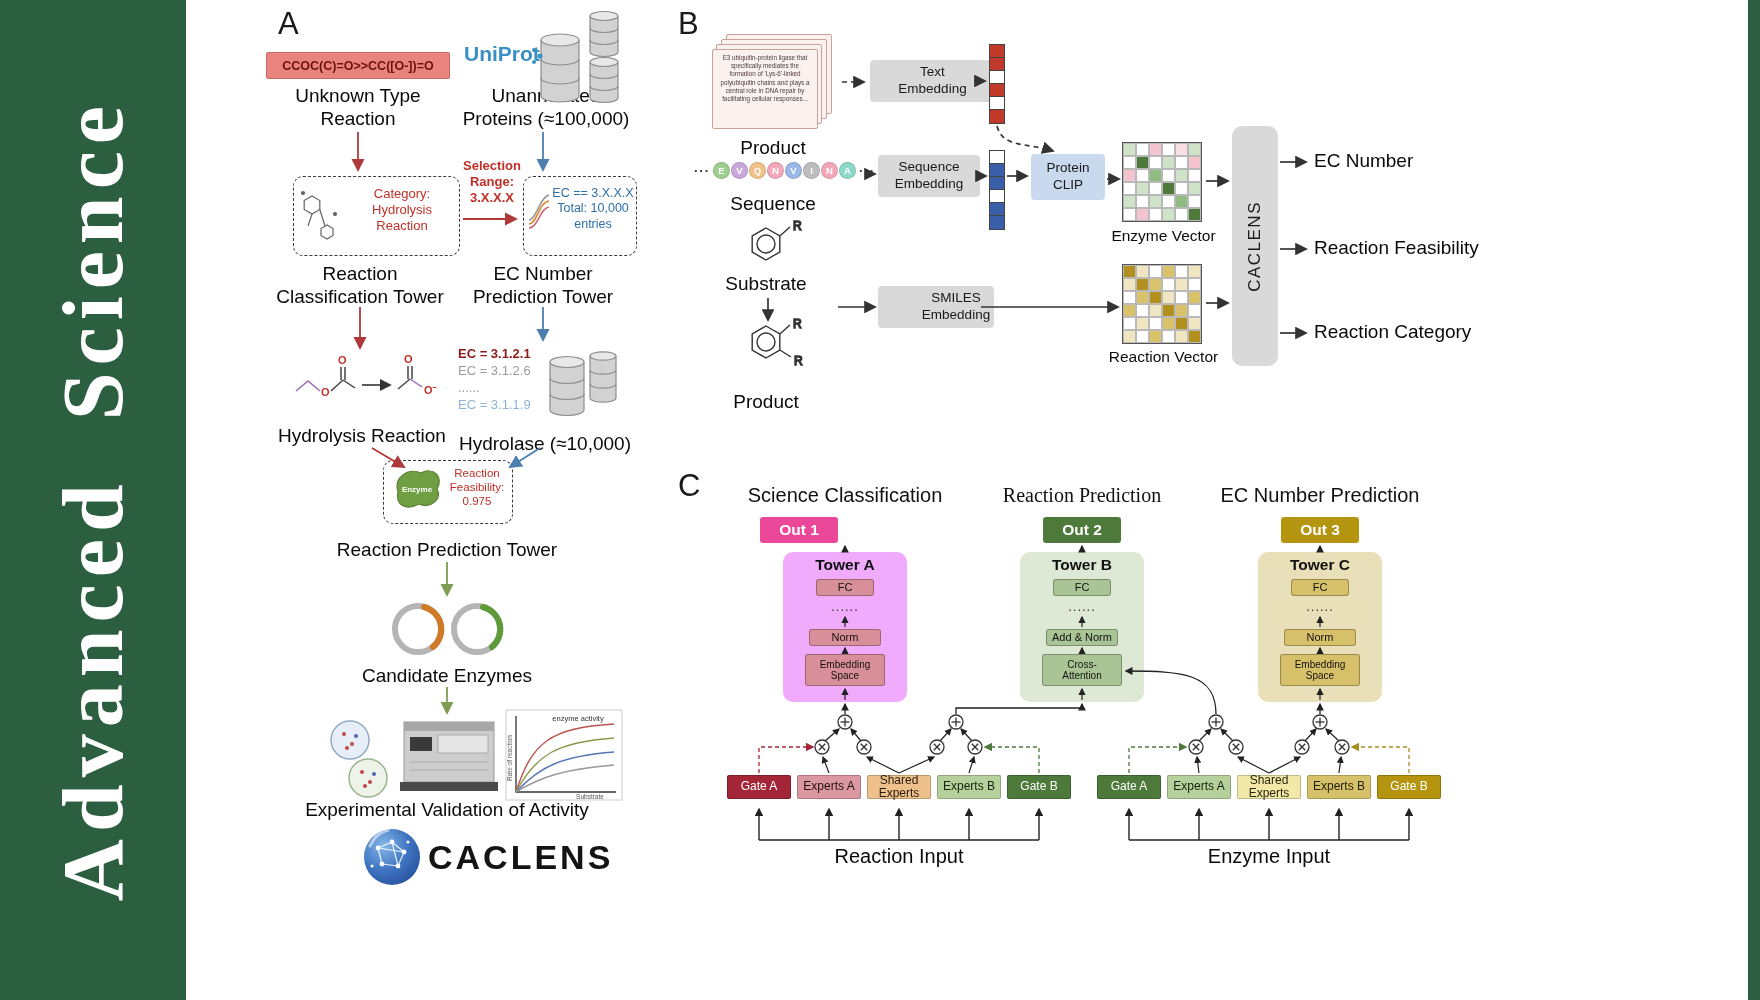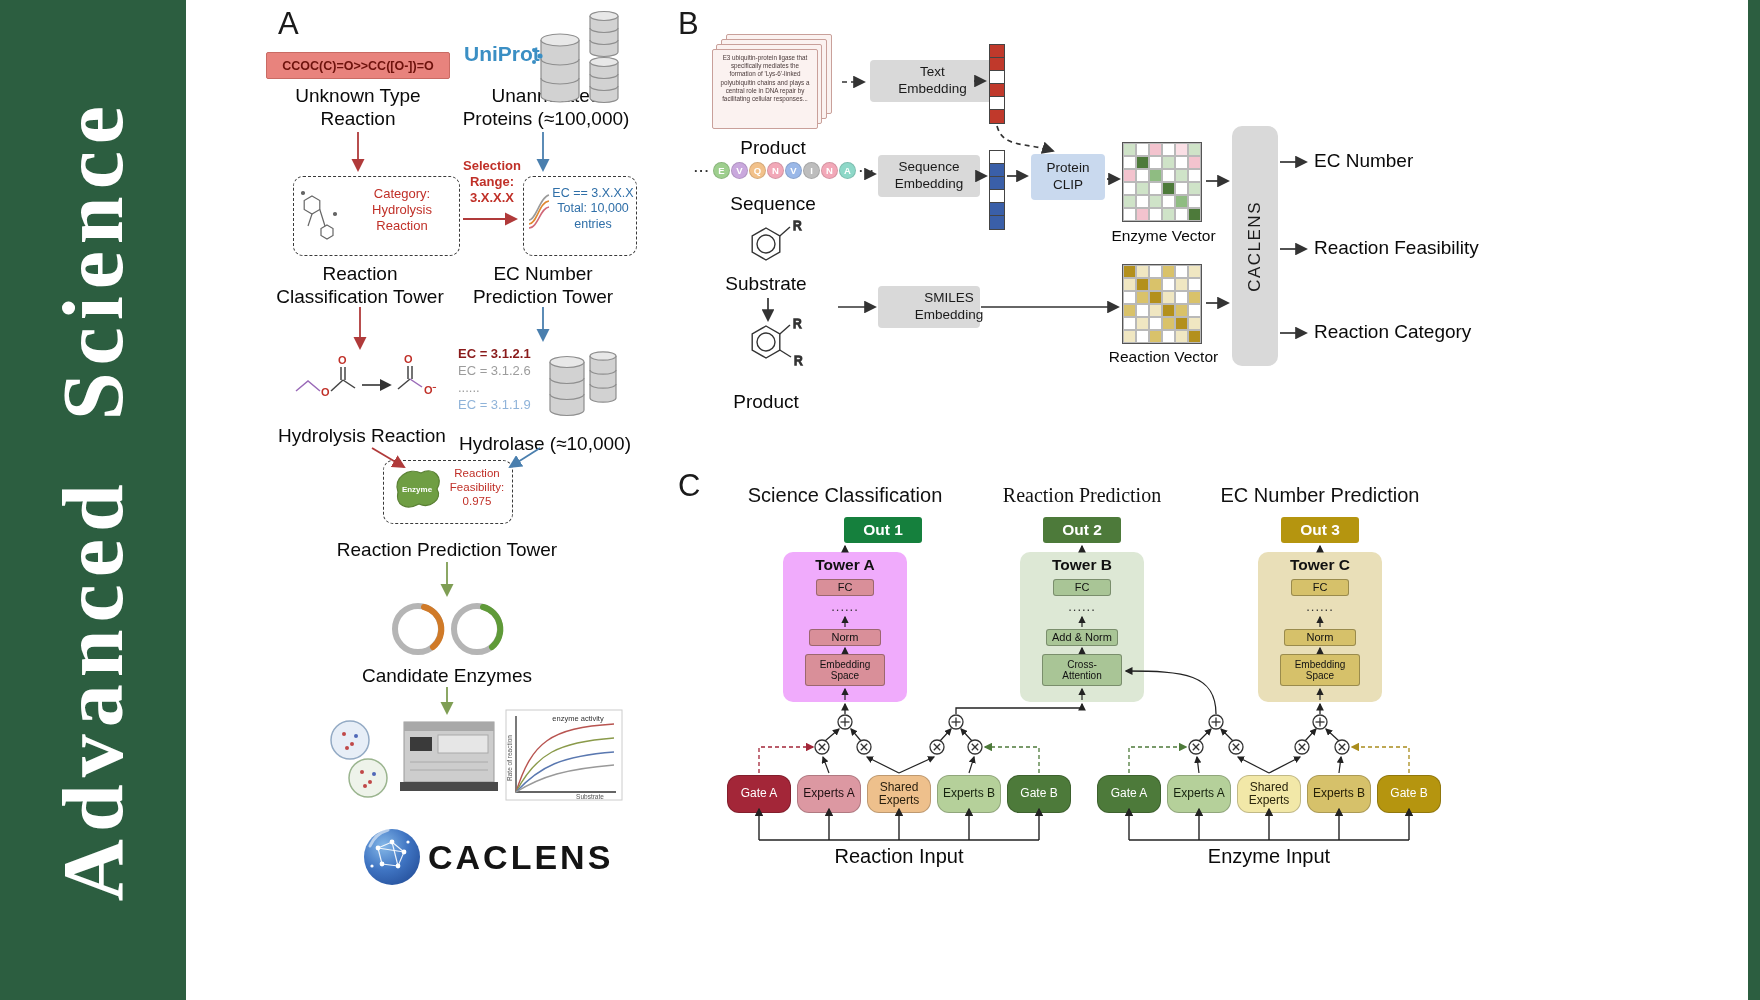--- a/index.html
+++ b/index.html
@@ -75,21 +75,21 @@
   .tbox { position:absolute; left:50%; transform:translateX(-50%);
           display:flex; align-items:center; justify-content:center;
           border:1px solid rgba(0,0,0,.28); border-radius:3px; font-size:11px; color:#111;
           white-space:pre-line; text-align:center; line-height:1.1; }
   .tower-fc { top:27px; width:58px; height:17px; }
   .tower-dots { position:absolute; top:47px; left:0; right:0; text-align:center; font-size:13px; letter-spacing:1px; color:#333; }
   .tower-mid { top:77px; width:72px; height:17px; }
   .tower-bottom { top:102px; width:80px; height:32px; font-size:10px; }
 
   .expert-row { position:absolute; top:775px; display:flex; gap:6px; }
-  .expert-box { width:64px; height:38px; border-radius:12px; border:1px solid rgba(0,0,0,.2);
+  .expert-box { width:64px; height:24px; border-radius:2px; border:1px solid rgba(0,0,0,.2);
                 display:flex; align-items:center; justify-content:center; text-align:center;
                 font-size:12px; line-height:1.1; white-space:pre-line; }
   .input-label { position:absolute; top:845px; width:280px; text-align:center; font-size:20px; color:#0a0a0a; }
 
   .overlay { position:absolute; left:0; top:0; pointer-events:none; }
   .atom { fill:#c03028; font:700 11px "Liberation Sans", sans-serif; }
   .rlbl { fill:#222; font:400 12px "Liberation Sans", sans-serif; }
   .blob-text { fill:#fff; font:700 8px "Liberation Sans", sans-serif; }
   .gtitle { fill:#333; font:400 7.5px "Liberation Sans", sans-serif; }
   .gaxis { fill:#555; font:400 6.5px "Liberation Sans", sans-serif; }
@@ -143,20 +143,21 @@
   </div>
   <div class="lbl f19" style="left:450px;top:424px;width:190px;margin-top:8px;">Hydrolase (≈10,000)</div>
 
   <div class="dash-box" style="left:383px;top:460px;width:130px;height:64px;"></div>
   <div class="lbl red" style="left:444px;top:466px;width:66px;font-size:11.5px;">Reaction
 Feasibility:
 0.975</div>
 
   <div class="lbl f19" style="left:330px;top:538px;width:234px;">Reaction Prediction Tower</div>
   <div class="lbl f19" style="left:355px;top:664px;width:184px;">Candidate Enzymes</div>
+  <div class="lbl f19" style="left:288px;top:798px;width:318px;">Experimental Validation of Activity</div>
   <div class="logo-text" style="left:428px;top:838px;">CACLENS</div>
 
   <div class="panel-label" style="left:678px;top:6px;">B</div>
 
   <div style="position:absolute;left:712px;top:34px;width:122px;height:98px;">
     <div class="card" style="left:14px;top:0;"></div>
     <div class="card" style="left:9px;top:5px;"></div>
     <div class="card" style="left:4px;top:10px;"></div>
     <div class="card" style="left:0;top:15px;">
       <div class="card-text">E3 ubiquitin-protein ligase that specifically mediates the formation of 'Lys-6'-linked polyubiquitin chains and plays a central role in DNA repair by facilitating cellular responses...</div>
@@ -241,21 +242,21 @@
       <div class="mat-cell" style="background: rgb(255, 255, 255);"></div>
       <div class="mat-cell" style="background: rgb(207, 227, 200);"></div>
       <div class="mat-cell" style="background: rgb(255, 255, 255);"></div>
       <div class="mat-cell" style="background: rgb(77, 122, 58);"></div>
     </div>
   <div class="lbl" style="left:1105px;top:227px;width:117px;font-size:15.5px;">Enzyme Vector</div>
 
   <div class="lbl f19" style="left:705px;top:272px;width:122px;">Substrate</div>
   <div class="lbl f19" style="left:705px;top:390px;width:122px;">Product</div>
 
-  <div class="gbox" style="left:878px;top:286px;width:102px;height:42px;padding-left:40px;">SMILES
+  <div class="gbox" style="left:878px;top:286px;width:116px;height:42px;padding-left:40px;">SMILES
 Embedding</div>
   <div class="matrix" id="mat-reaction" style="left:1122px;top:264px;">
       <div class="mat-cell" style="background: rgb(179, 144, 29);"></div>
       <div class="mat-cell" style="background: rgb(240, 231, 194);"></div>
       <div class="mat-cell" style="background: rgb(255, 255, 255);"></div>
       <div class="mat-cell" style="background: rgb(217, 194, 106);"></div>
       <div class="mat-cell" style="background: rgb(255, 255, 255);"></div>
       <div class="mat-cell" style="background: rgb(240, 231, 194);"></div>
       <div class="mat-cell" style="background: rgb(240, 231, 194);"></div>
       <div class="mat-cell" style="background: rgb(179, 144, 29);"></div>
@@ -297,21 +298,21 @@
   <div class="out-lbl" style="left:1314px;top:150px;">EC Number</div>
   <div class="out-lbl" style="left:1314px;top:237px;">Reaction Feasibility</div>
   <div class="out-lbl" style="left:1314px;top:321px;">Reaction Category</div>
 
   <div class="panel-label" style="left:678px;top:468px;">C</div>
 
   <div class="c-header" style="left:695px;">Science Classification</div>
   <div class="c-header" style="left:932px;font-family:Liberation Serif, serif;">Reaction Prediction</div>
   <div class="c-header" style="left:1170px;">EC Number Prediction</div>
 
-  <div class="out-box" id="out-0" style="left: 844px; background: #15803d;">Out 1</div>
+  <div class="out-box" id="out-0" style="left: 760px; background: #ec4899;">Out 1</div>
   <div class="out-box" id="out-1" style="left: 1043px; background: rgb(77, 122, 58);">Out 2</div>
   <div class="out-box" id="out-2" style="left: 1281px; background: rgb(181, 149, 15);">Out 3</div>
 
   <div class="tower" id="tower-0" style="left: 783px; background: #f0abfc;">
     <div class="tower-name">Tower A</div>
     <div class="tbox tower-fc" style="background: rgb(217, 143, 153);">FC</div>
     <div class="tower-dots">......</div>
     <div class="tbox tower-mid" style="background: rgb(217, 143, 153);">Norm</div>
     <div class="tbox tower-bottom" style="background: rgb(217, 143, 153);">Embedding
 Space</div>

